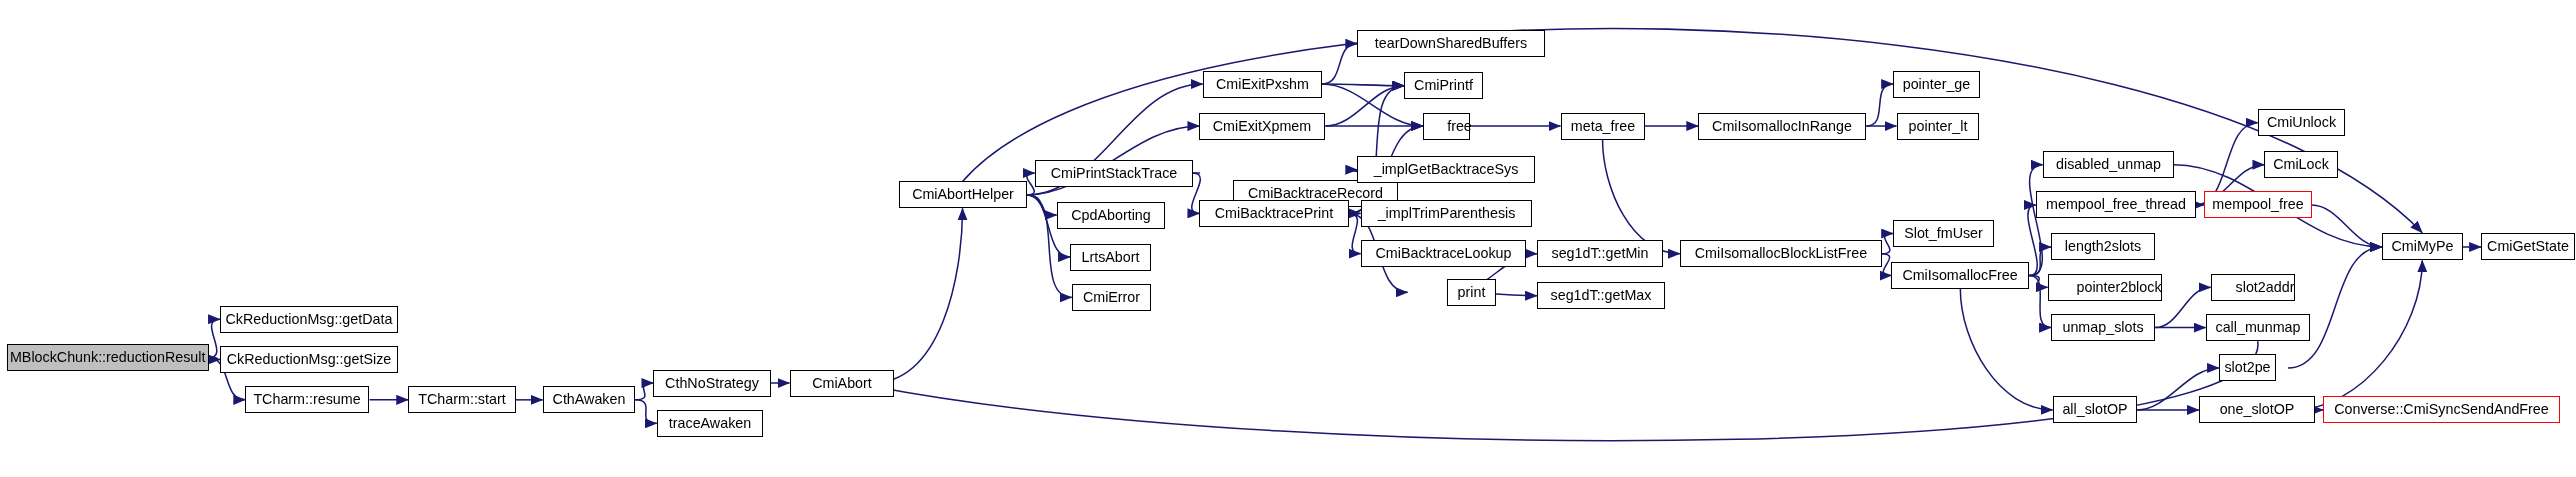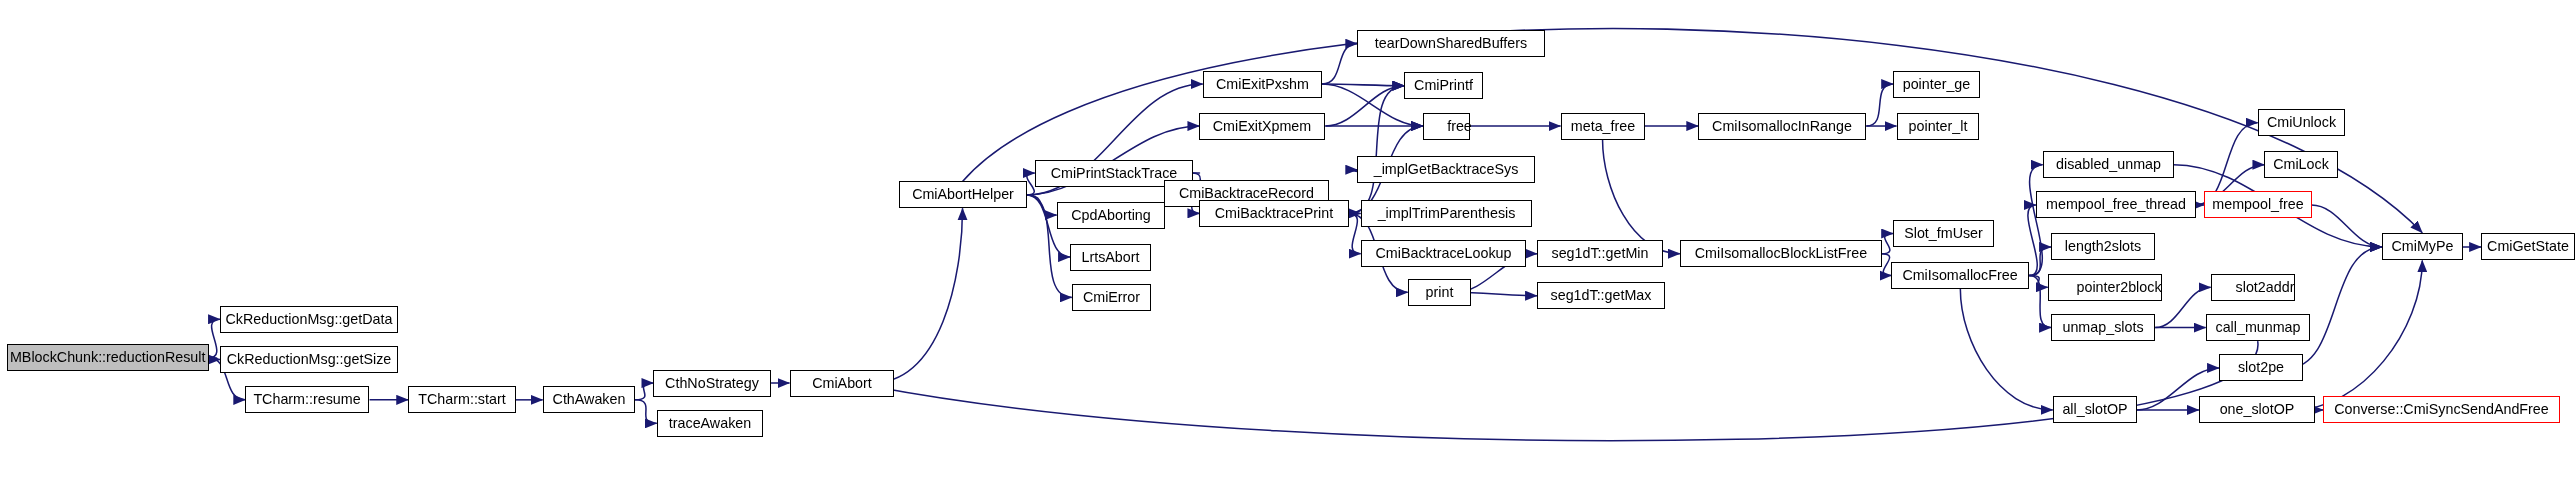--- a/index.html
+++ b/index.html
@@ -134,46 +134,46 @@
       <div class="node" style="left: 899px; top: 181px; width: 128px;">CmiAbortHelper</div>
       <div class="node" style="left: 1203px; top: 71px; width: 119px;">CmiExitPxshm</div>
       <div class="node" style="left: 1199px; top: 113px; width: 126px;">CmiExitXpmem</div>
       <div class="node" style="left: 1035px; top: 160px; width: 158px;">CmiPrintStackTrace</div>
       <div class="node" style="left: 1057px; top: 202px; width: 108px;">CpdAborting</div>
       <div class="node" style="left: 1070px; top: 244px; width: 81px;">LrtsAbort</div>
       <div class="node" style="left: 1072px; top: 284px; width: 79px;">CmiError</div>
       <div class="node" style="left: 1357px; top: 30px; width: 188px;">tearDownSharedBuffers</div>
       <div class="node" style="left: 1404px; top: 72px; width: 79px;">CmiPrintf</div>
       <div class="node" style="left: 1423px; top: 113px; width: 47px; padding-left: 26px;">free</div>
-      <div class="node" style="left: 1164px; top: 160px; width: 165px; margin-top: 20px;">CmiBacktraceRecord</div>
+      <div class="node" style="left: 1233px; top: 160px; width: 165px; margin-top: 20px;">CmiBacktraceRecord</div>
       <div class="node" style="left: 1199px; top: 200px; width: 150px;">CmiBacktracePrint</div>
       <div class="node" style="left: 1357px; top: 156px; width: 178px;">_implGetBacktraceSys</div>
       <div class="node" style="left: 1361px; top: 200px; width: 171px;">_implTrimParenthesis</div>
       <div class="node" style="left: 1361px; top: 240px; width: 165px;">CmiBacktraceLookup</div>
-      <div class="node" style="left: 1408px; top: 279px; width: 63px;">print</div>
+      <div class="node" style="left: 1447px; top: 279px; width: 49px;">print</div>
       <div class="node" style="left: 1537px; top: 240px; width: 126px;">seg1dT::getMin</div>
       <div class="node" style="left: 1537px; top: 282px; width: 128px;">seg1dT::getMax</div>
       <div class="node" style="left: 1561px; top: 113px; width: 84px;">meta_free</div>
       <div class="node" style="left: 1698px; top: 113px; width: 168px;">CmiIsomallocInRange</div>
       <div class="node" style="left: 1893px; top: 71px; width: 87px;">pointer_ge</div>
       <div class="node" style="left: 1897px; top: 113px; width: 82px;">pointer_lt</div>
       <div class="node" style="left: 1680px; top: 240px; width: 202px;">CmiIsomallocBlockListFree</div>
       <div class="node" style="left: 1893px; top: 220px; width: 101px;">Slot_fmUser</div>
       <div class="node" style="left: 1891px; top: 262px; width: 138px;">CmiIsomallocFree</div>
       <div class="node" style="left: 2043px; top: 151px; width: 131px;">disabled_unmap</div>
       <div class="node" style="left: 2036px; top: 191px; width: 160px;">mempool_free_thread</div>
       <div class="node truncated" style="left: 2204px; top: 191px; width: 108px;">mempool_free</div>
       <div class="node" style="left: 2258px; top: 109px; width: 87px;">CmiUnlock</div>
       <div class="node" style="left: 2264px; top: 151px; width: 74px;">CmiLock</div>
       <div class="node" style="left: 2051px; top: 233px; width: 104px;">length2slots</div>
       <div class="node" style="left: 2048px; top: 274px; width: 114px; padding-left: 28px;">pointer2block</div>
       <div class="node" style="left: 2051px; top: 314px; width: 104px;">unmap_slots</div>
       <div class="node" style="left: 2211px; top: 274px; width: 84px; padding-left: 24px;">slot2addr</div>
       <div class="node" style="left: 2206px; top: 314px; width: 104px;">call_munmap</div>
-      <div class="node" style="left: 2219px; top: 354px; width: 84px;">slot2pe</div>
+      <div class="node" style="left: 2219px; top: 354px; width: 57px;">slot2pe</div>
       <div class="node" style="left: 2053px; top: 396px; width: 84px;">all_slotOP</div>
       <div class="node" style="left: 2199px; top: 396px; width: 116px;">one_slotOP</div>
       <div class="node" style="left: 2382px; top: 233px; width: 81px;">CmiMyPe</div>
       <div class="node" style="left: 2481px; top: 233px; width: 94px;">CmiGetState</div>
       <div class="node truncated" style="left: 2323px; top: 396px; width: 237px;">Converse::CmiSyncSendAndFree</div>
     </div>
 </div>
 
 
 </body></html>

